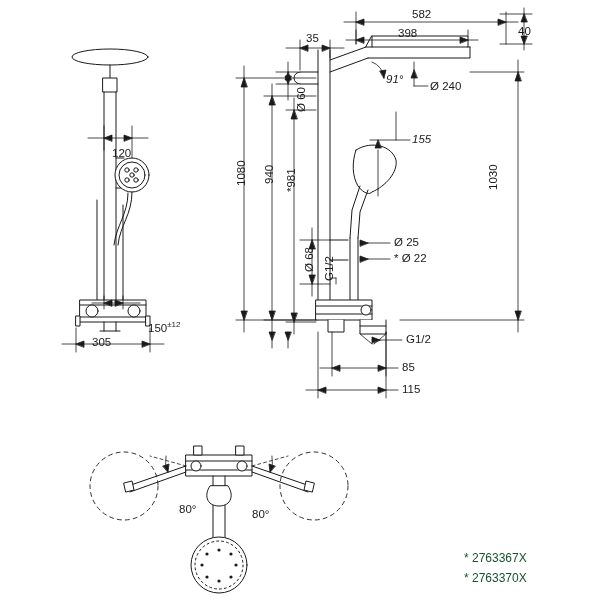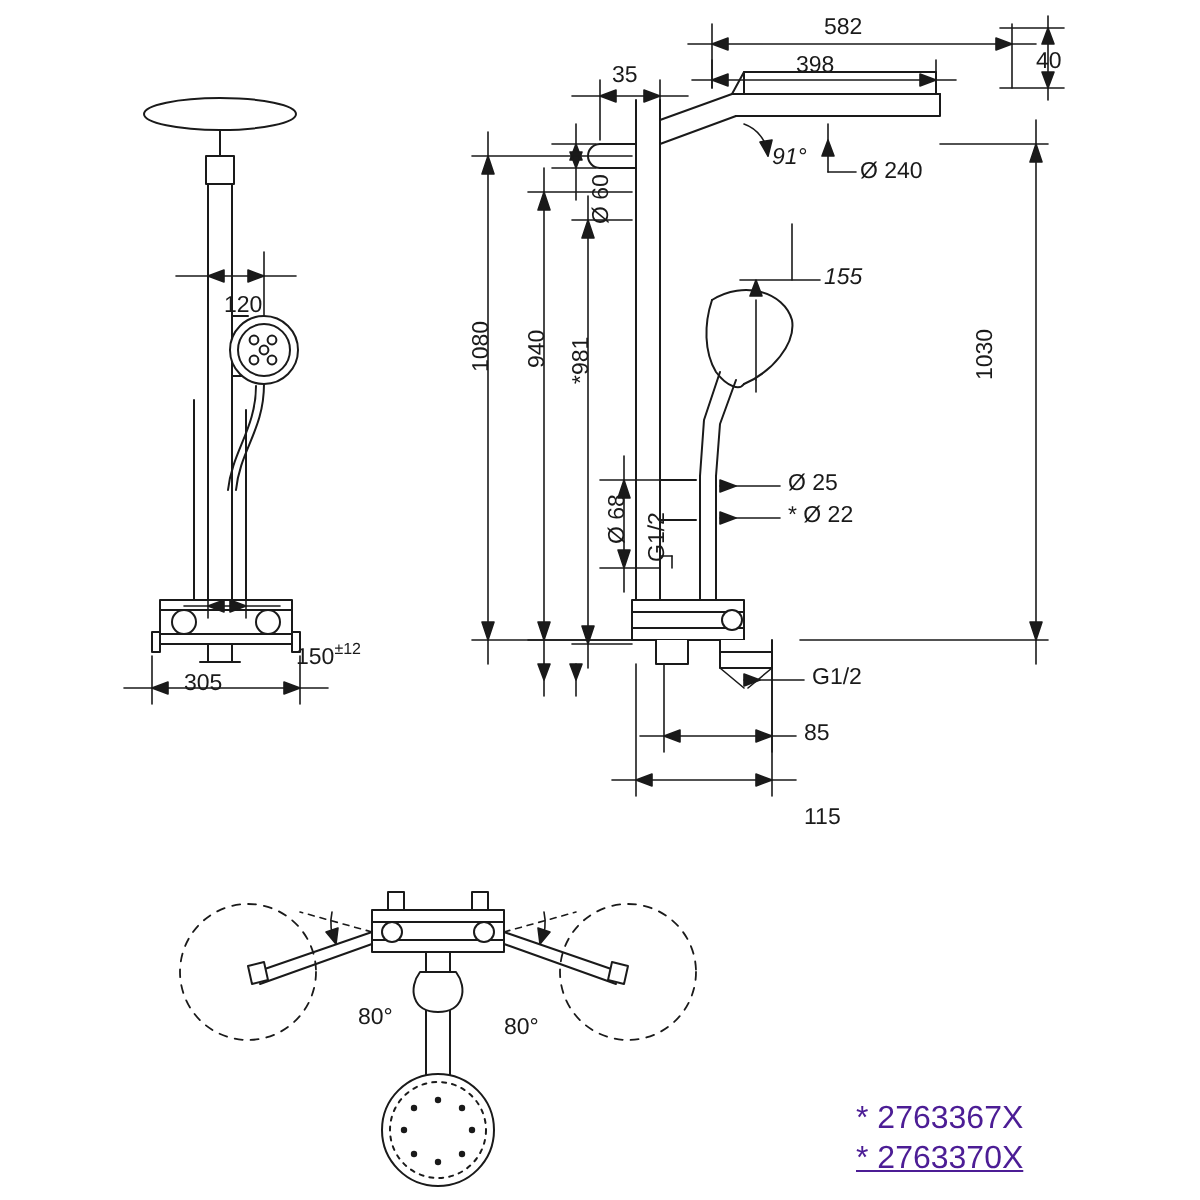--- a/index.html
+++ b/index.html
@@ -29,23 +29,24 @@
     color: #1a1a1a;
     white-space: nowrap;
     line-height: 1;
   }
   .lbl.vert {
     transform-origin: left top;
   }
   .partno {
     position: absolute;
     font-family: "Liberation Sans", sans-serif;
-    font-size: 16px;
-    color: #4c1d95;
+    font-size: 12px;
+    color: #14532d;
     white-space: nowrap;
+    margin-left: 36px;
   }
 </style>
 </head>
 <body>
 
 <div id="sheet">
 
   <svg width="600" height="600" viewBox="0 0 600 600">
     <g fill="none" stroke="#1a1a1a" stroke-width="1" stroke-linecap="round" stroke-linejoin="round">
 
@@ -367,21 +368,21 @@
   <div class="lbl vert" style="left:236px; top:186px; transform: rotate(-90deg);">1080</div>
   <div class="lbl vert" style="left:264px; top:184px; transform: rotate(-90deg);">940</div>
   <div class="lbl vert" style="left:286px; top:192px; transform: rotate(-90deg);">*981</div>
   <div class="lbl vert" style="left:488px; top:190px; transform: rotate(-90deg);">1030</div>
   <div class="lbl vert" style="left:304px; top:272px; transform: rotate(-90deg);">Ø 68</div>
   <div class="lbl" style="left:394px; top:237px;">Ø 25</div>
   <div class="lbl" style="left:394px; top:253px;">* Ø 22</div>
   <div class="lbl vert" style="left:324px; top:281px; transform: rotate(-90deg);">G1/2</div>
   <div class="lbl" style="left:406px; top:334px;">G1/2</div>
   <div class="lbl" style="left:402px; top:362px;">85</div>
-  <div class="lbl" style="left:402px; top:404px;text-align:center;">115</div>
+  <div class="lbl" style="left:402px; top:384px;text-align:center;">115</div>
 
   <div class="lbl" style="left:179px; top:504px;">80°</div>
   <div class="lbl" style="left:252px; top:509px;">80°</div>
 
   <div class="partno" style="left:428px; top:551px;">* 2763367X</div>
-  <div class="partno" style="left:428px; top:571px;text-decoration:underline;">* 2763370X</div>
+  <div class="partno" style="left:428px; top:571px;">* 2763370X</div>
 
 </div>
 
 </body></html>

